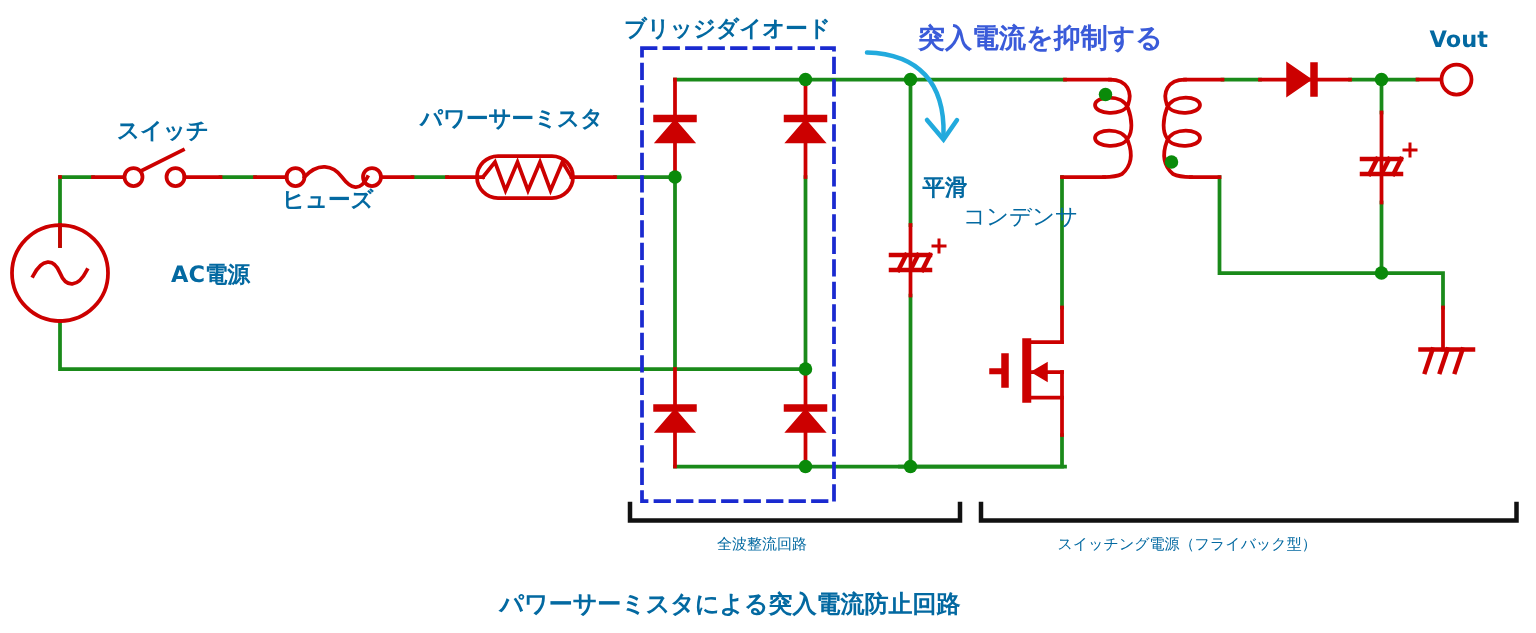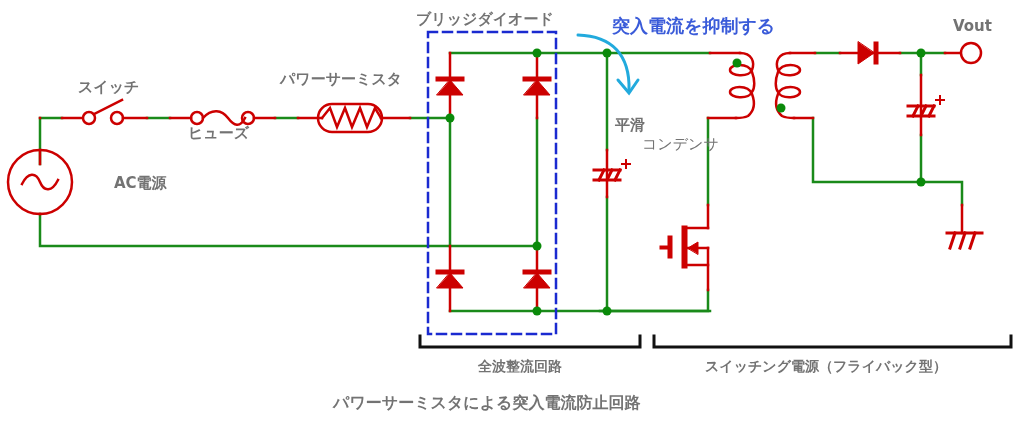--- a/index.html
+++ b/index.html
@@ -1,22 +1,22 @@
 <!DOCTYPE html>
 <html><head>
 <meta charset="utf-8">
 <style>
   html, body { margin: 0; padding: 0; background: #ffffff; }
   body { width: 1024px; height: 422px; position: relative; overflow: hidden; font-family: "DejaVu Sans", "Liberation Sans", sans-serif; }
   #diagram { position: absolute; left: 0; top: 0; }
-  .lbl { position: absolute; white-space: nowrap; color: #737373; font-size: 15px; font-weight: bold; line-height: 1; }
+  .lbl { position: absolute; white-space: nowrap; color: #0369a1; font-size: 15px; font-weight: bold; line-height: 1; }
   .lbl.reg { font-weight: normal; }
   .lbl.blue { color: #3a5bd9; font-size: 18px; }
   .lbl.title { font-size: 16px; font-weight: bold; }
-  .lbl.section { font-size: 14px; font-weight: bold; }
+  .lbl.section { font-size: 10px; font-weight: normal; }
 </style>
 </head>
 <body>
 
 <svg id="diagram" width="1024" height="422" viewBox="0 0 1024 422" xmlns="http://www.w3.org/2000/svg">
   <g fill="none" stroke-width="2.5" stroke-linecap="square">
 
     <g stroke="#1a8a1a">
 
       <polyline points="40,164 40,118 62,118"></polyline>

